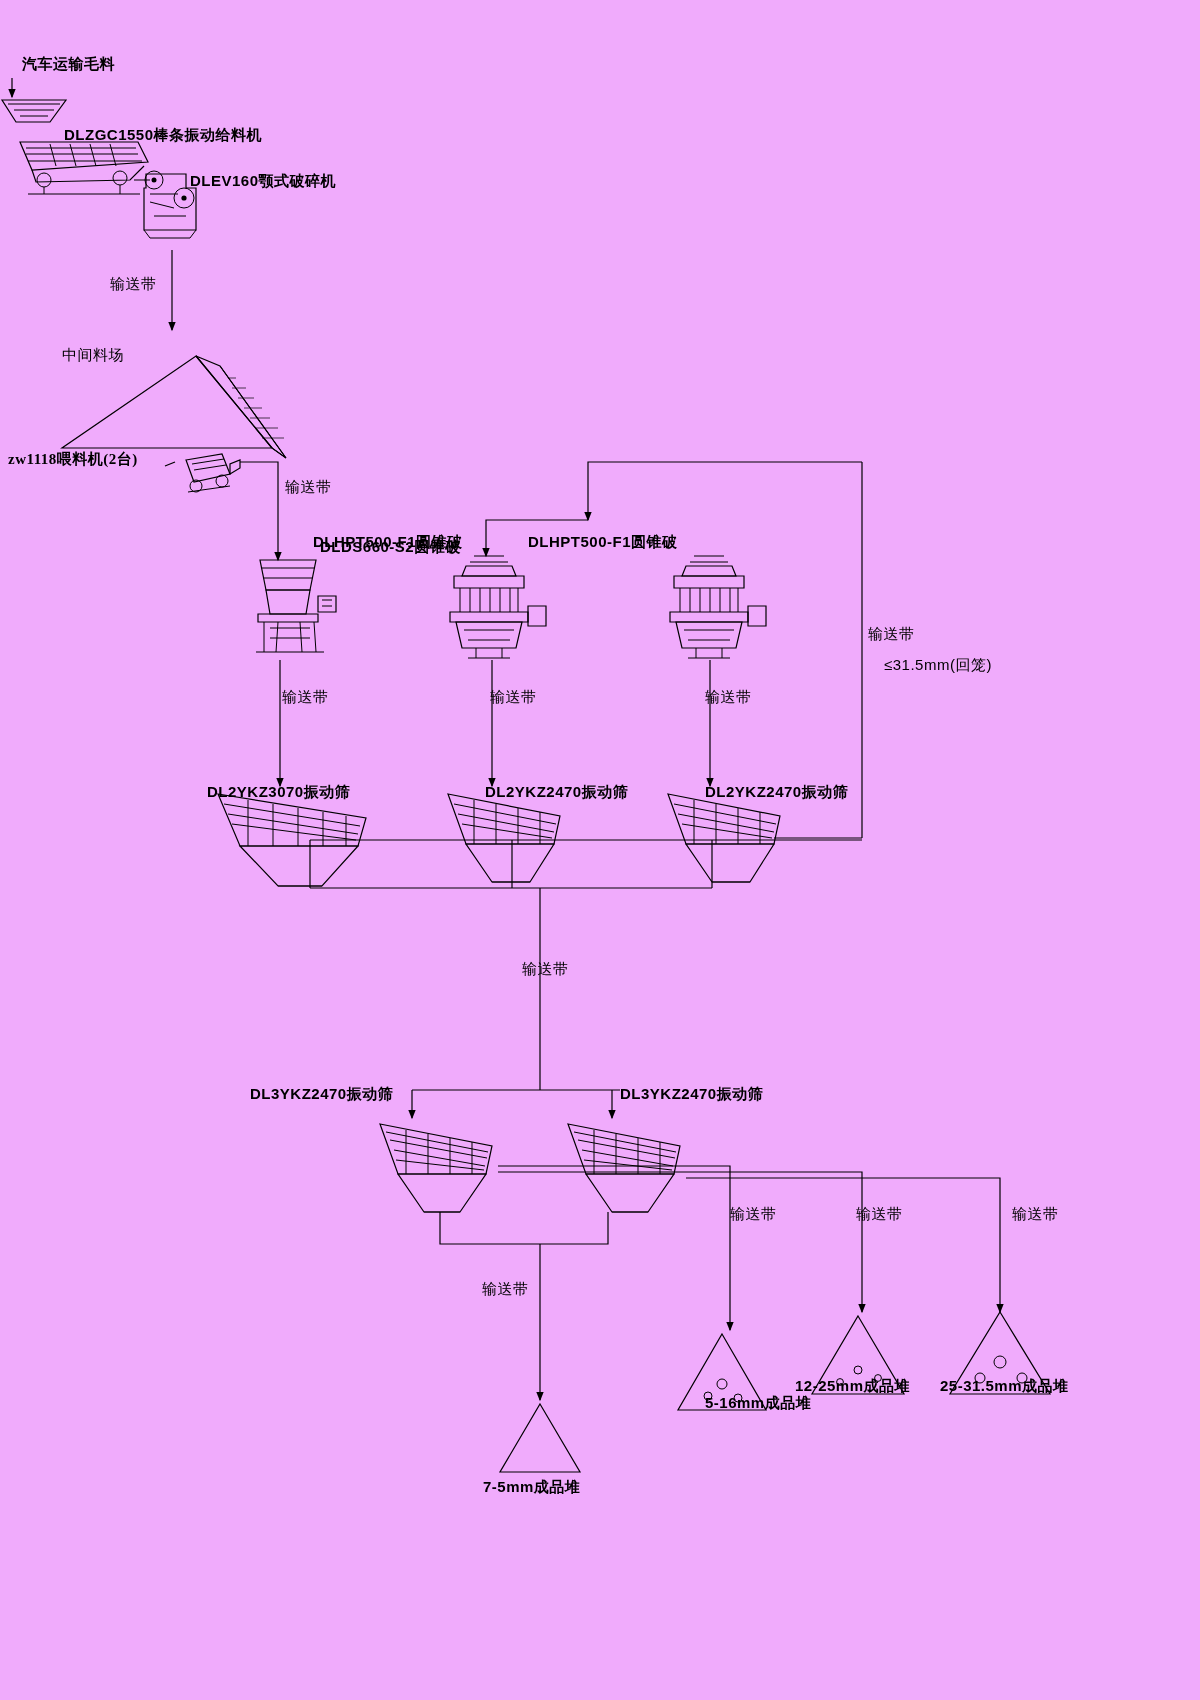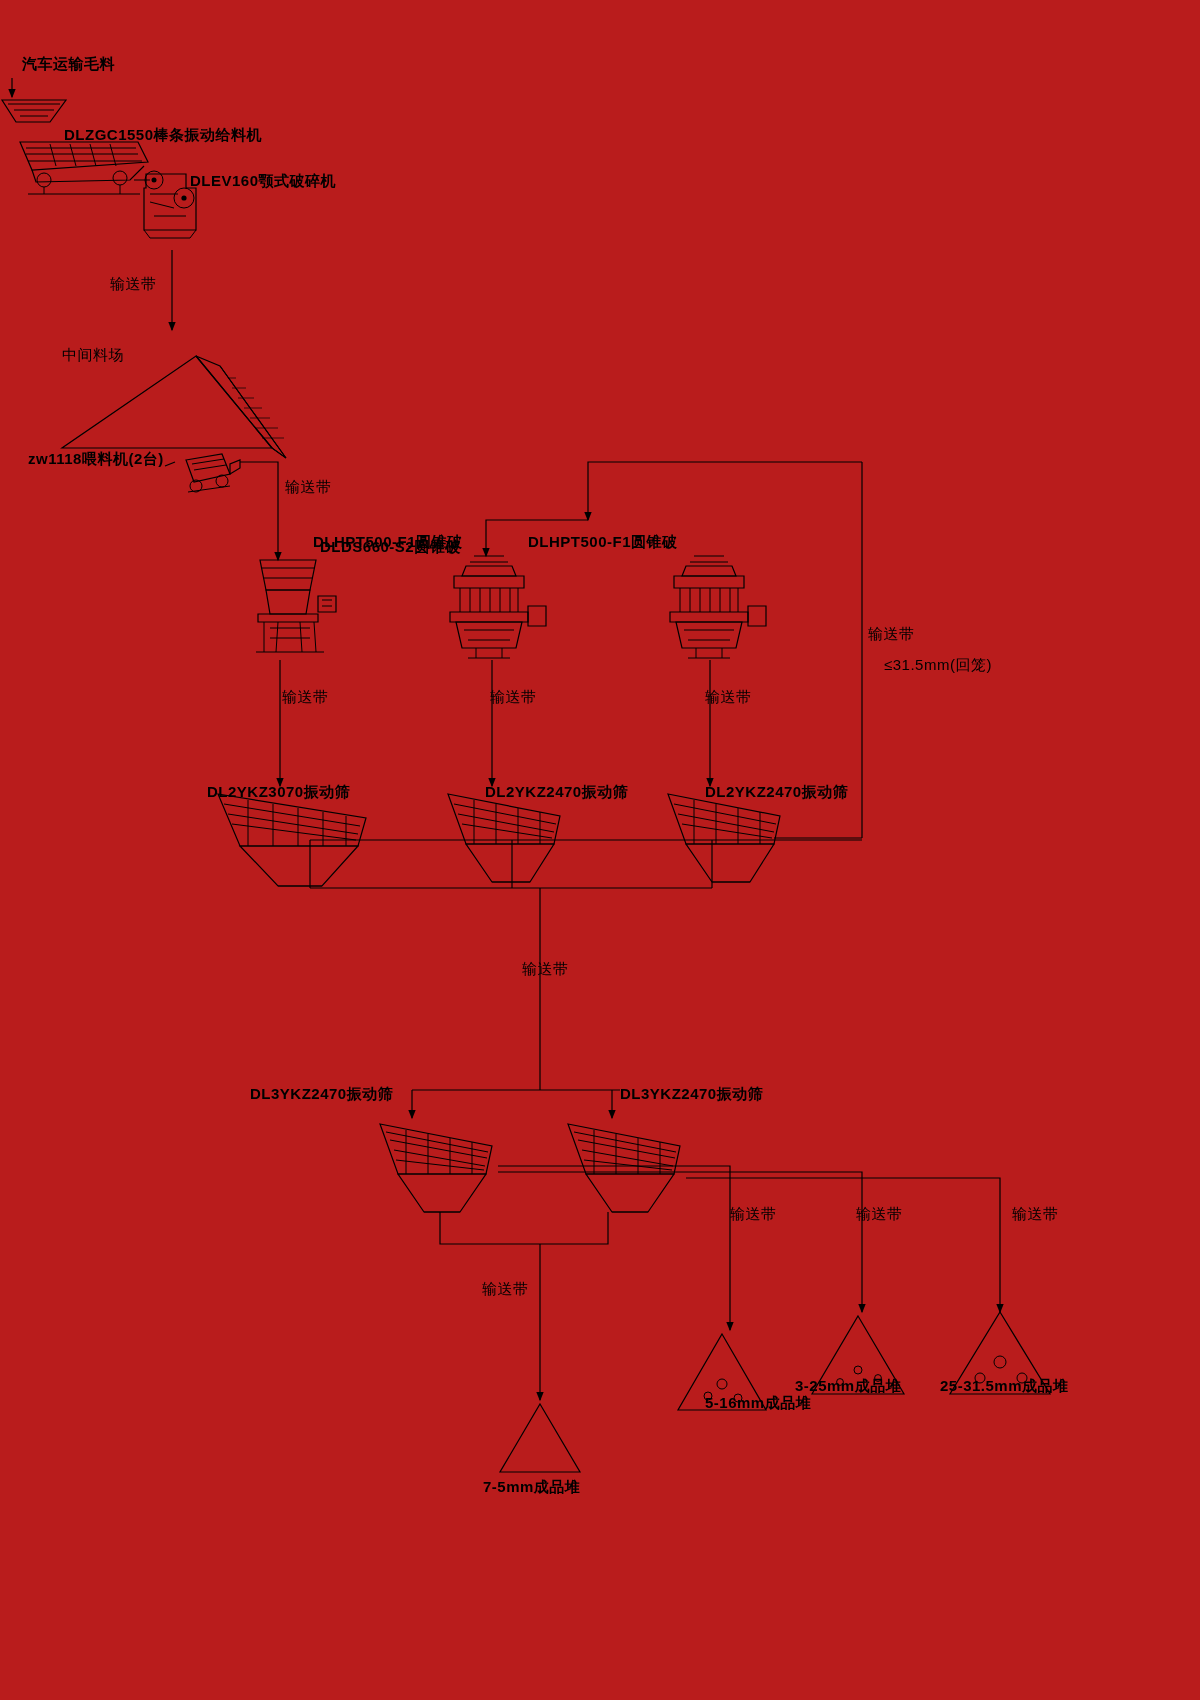--- a/index.html
+++ b/index.html
@@ -1,37 +1,37 @@
 <!DOCTYPE html>
 <html><head>
 <meta charset="utf-8">
 <style>
   html,body{margin:0;padding:0;background:#ffffff;}
   body{font-family:"Liberation Sans","DejaVu Sans",sans-serif;}
-  #stage{position:relative;width:1200px;height:1700px;background:#b91c1c;overflow:hidden;}
+  #stage{position:relative;width:1200px;height:1700px;background:#f0abfc;overflow:hidden;}
   .lbl{position:absolute;font-size:15px;color:#000;white-space:nowrap;font-weight:600;letter-spacing:.5px;}
   .lbl.plain{font-weight:400;}
   svg{position:absolute;left:0;top:0;}
   .ln{stroke:#000;stroke-width:1.2;fill:none;}
   .ln2{stroke:#000;stroke-width:1;fill:none;}
   .fillblk{fill:#000;}
   .nofill{fill:none;stroke:#000;stroke-width:1;}
   .hatch{fill:none;stroke:#000;stroke-width:.7;}
 </style>
 </head>
 <body>
 
 <div id="stage">
 
   <div class="lbl" style="left:22px;top:55px;">汽车运输毛料</div>
   <div class="lbl" style="left:64px;top:126px;text-align:right;">DLZGC1550棒条振动给料机</div>
   <div class="lbl" style="left:190px;top:172px;">DLEV160颚式破碎机</div>
   <div class="lbl plain" style="left:110px;top:275px;">输送带</div>
   <div class="lbl plain" style="left:62px;top:346px;">中间料场</div>
-  <div class="lbl" style="left:28px;top:450px;">zw1118喂料机(2台)</div>
+  <div class="lbl" style="left:8px;top:450px;font-family:Liberation Serif, serif;">zw1118喂料机(2台)</div>
   <div class="lbl plain" style="left:285px;top:478px;">输送带</div>
 
   <div class="lbl" style="left:300px;top:538px;margin-left:20px;">DLDS660-S2圆锥破</div>
 
   <div class="lbl" style="left:313px;top:533px;opacity:0;"></div>
 
   <div class="lbl" style="left:313px;top:533px;">DLHPT500-F1圆锥破</div>
   <div class="lbl" style="left:528px;top:533px;">DLHPT500-F1圆锥破</div>
 
   <div class="lbl plain" style="left:282px;top:688px;">输送带</div>
@@ -50,21 +50,21 @@
   <div class="lbl" style="left:250px;top:1085px;">DL3YKZ2470振动筛</div>
   <div class="lbl" style="left:620px;top:1085px;">DL3YKZ2470振动筛</div>
 
   <div class="lbl plain" style="left:482px;top:1280px;">输送带</div>
   <div class="lbl plain" style="left:730px;top:1205px;">输送带</div>
   <div class="lbl plain" style="left:856px;top:1205px;">输送带</div>
   <div class="lbl plain" style="left:1012px;top:1205px;">输送带</div>
 
   <div class="lbl" style="left:483px;top:1478px;">7-5mm成品堆</div>
   <div class="lbl" style="left:705px;top:1394px;text-align:right;">5-16mm成品堆</div>
-  <div class="lbl" style="left:795px;top:1377px;">3-25mm成品堆</div>
+  <div class="lbl" style="left:795px;top:1377px;">12-25mm成品堆</div>
   <div class="lbl" style="left:940px;top:1377px;">25-31.5mm成品堆</div>
 
   <svg width="1200" height="1700" viewBox="0 0 1200 1700">
     <defs>
       <marker id="arr" markerWidth="9" markerHeight="9" refX="7" refY="3.2" orient="auto">
         <path d="M0,0 L8,3.2 L0,6.4 z" fill="#000"></path>
       </marker>
       <pattern id="spk" width="14" height="14" patternUnits="userSpaceOnUse">
         <circle cx="3" cy="4" r="1.4" fill="#333"></circle>
         <circle cx="10" cy="9" r="1.1" fill="#333"></circle>

